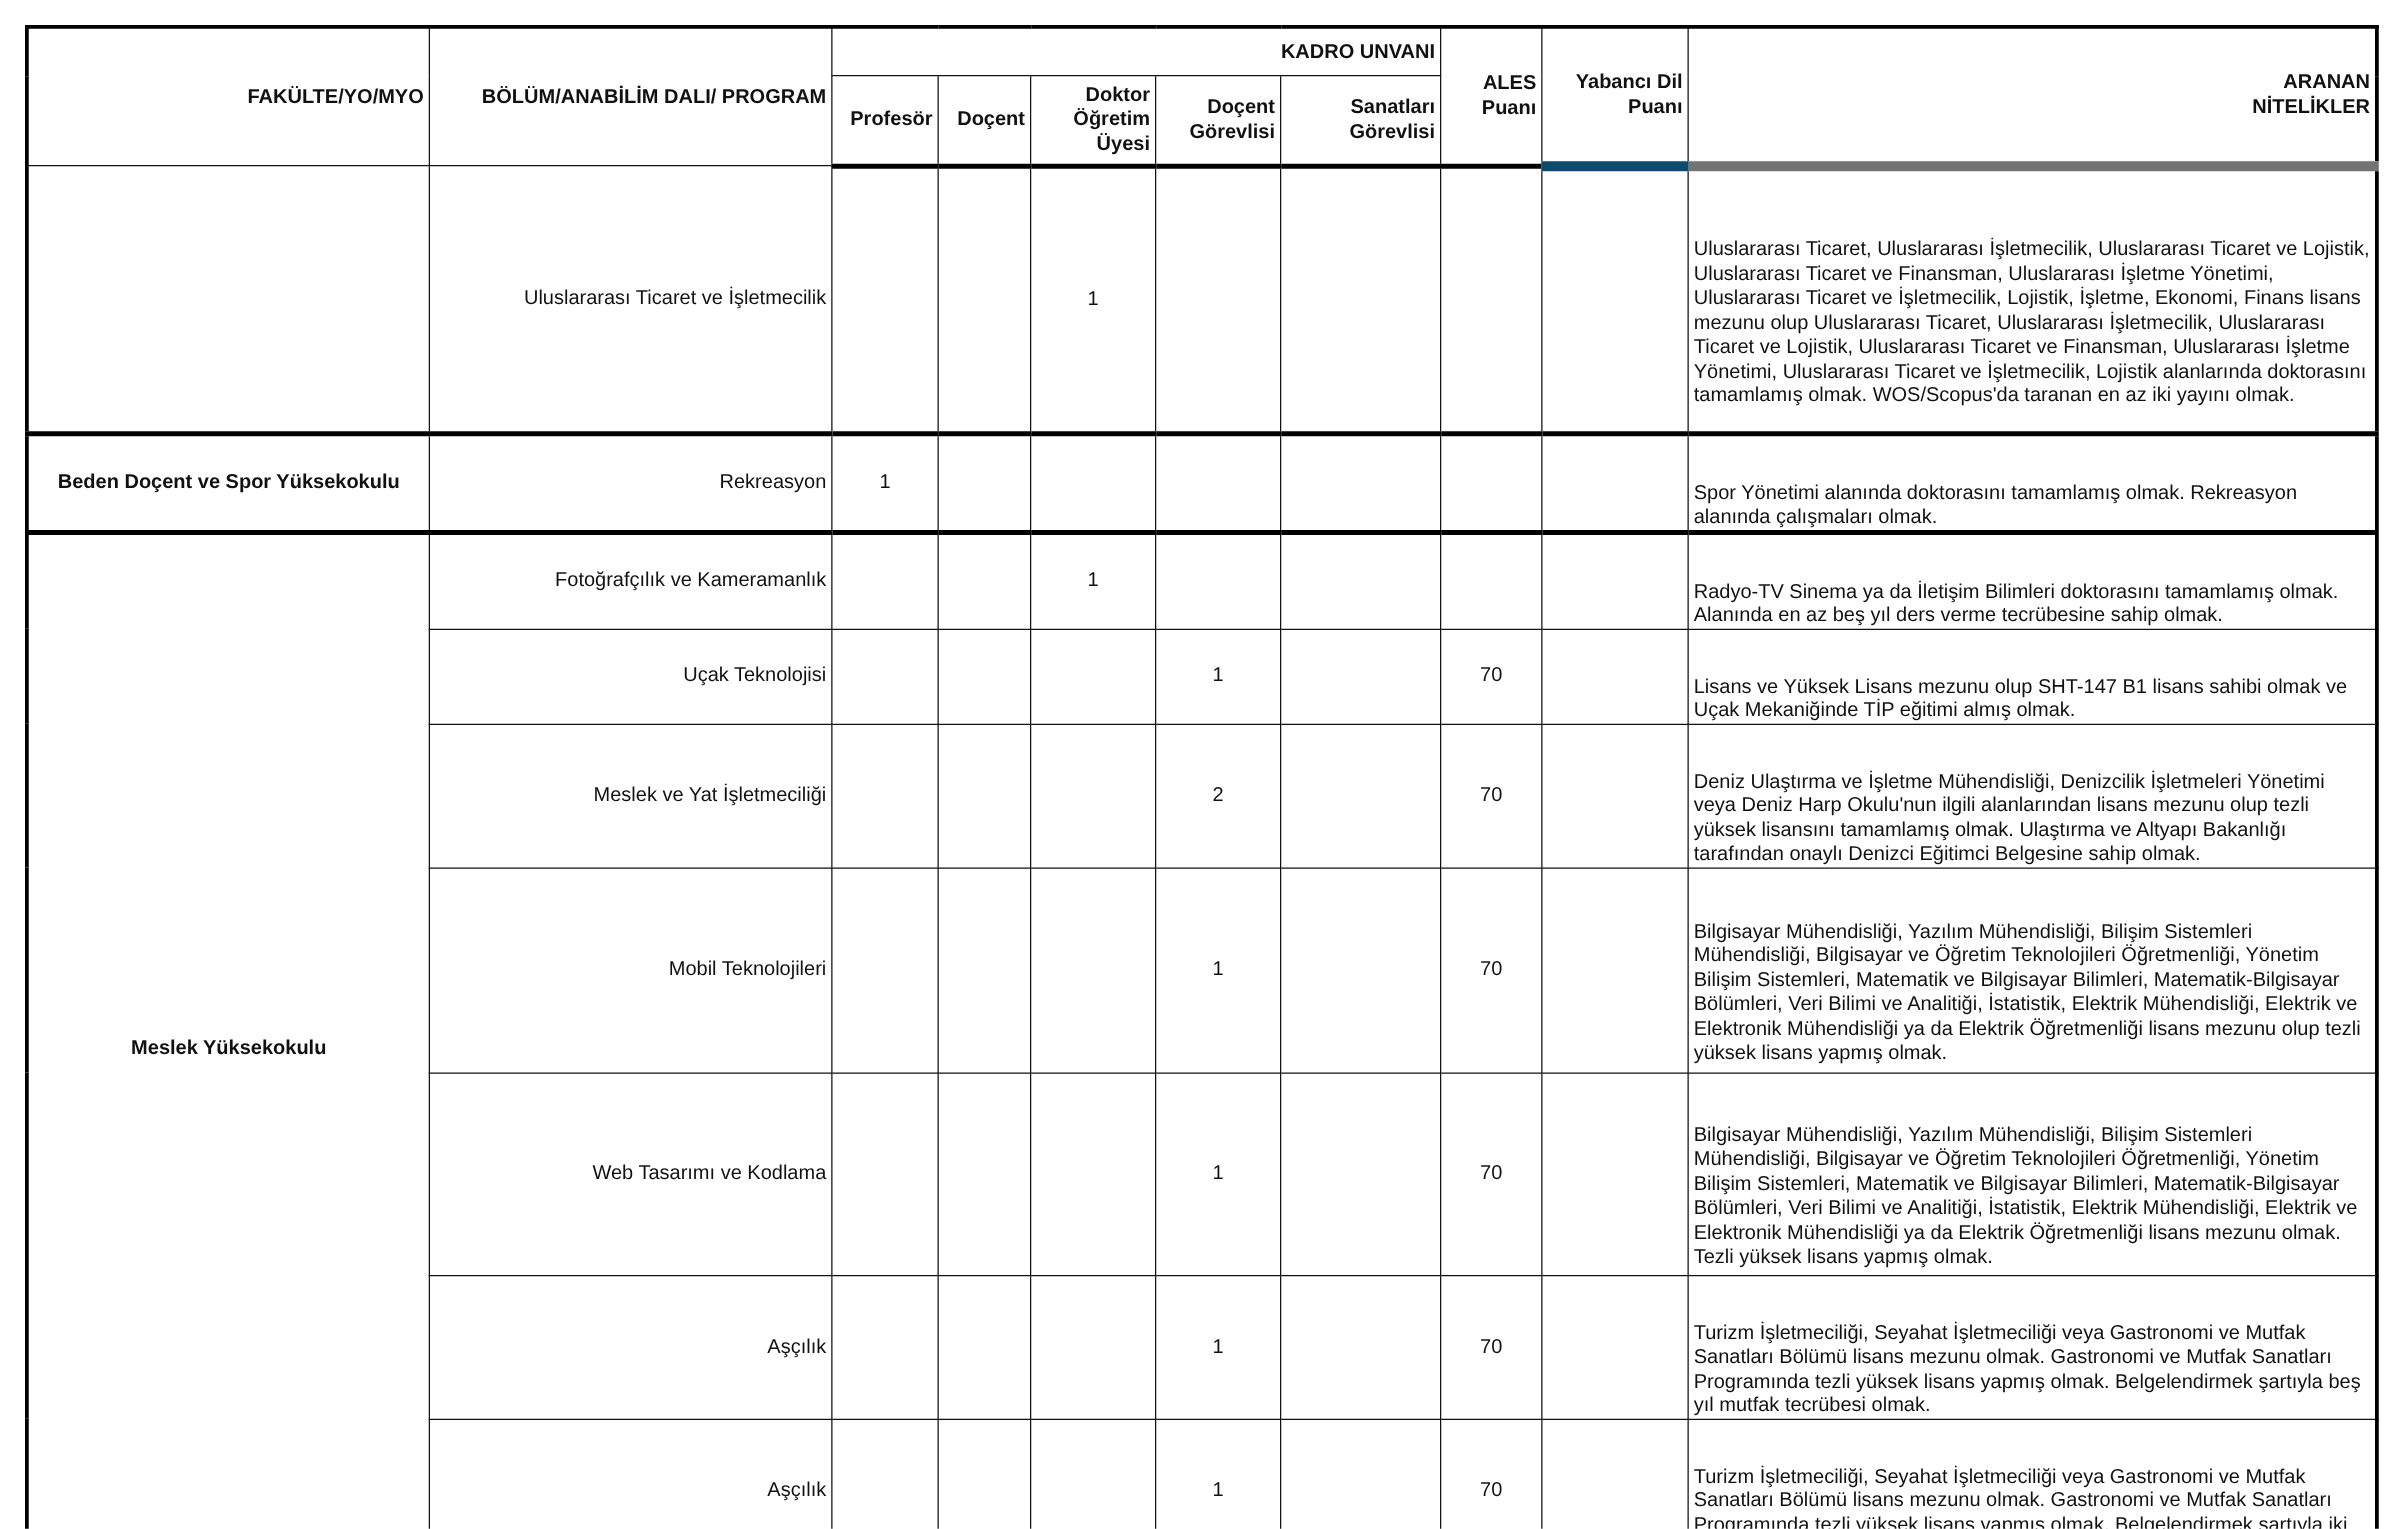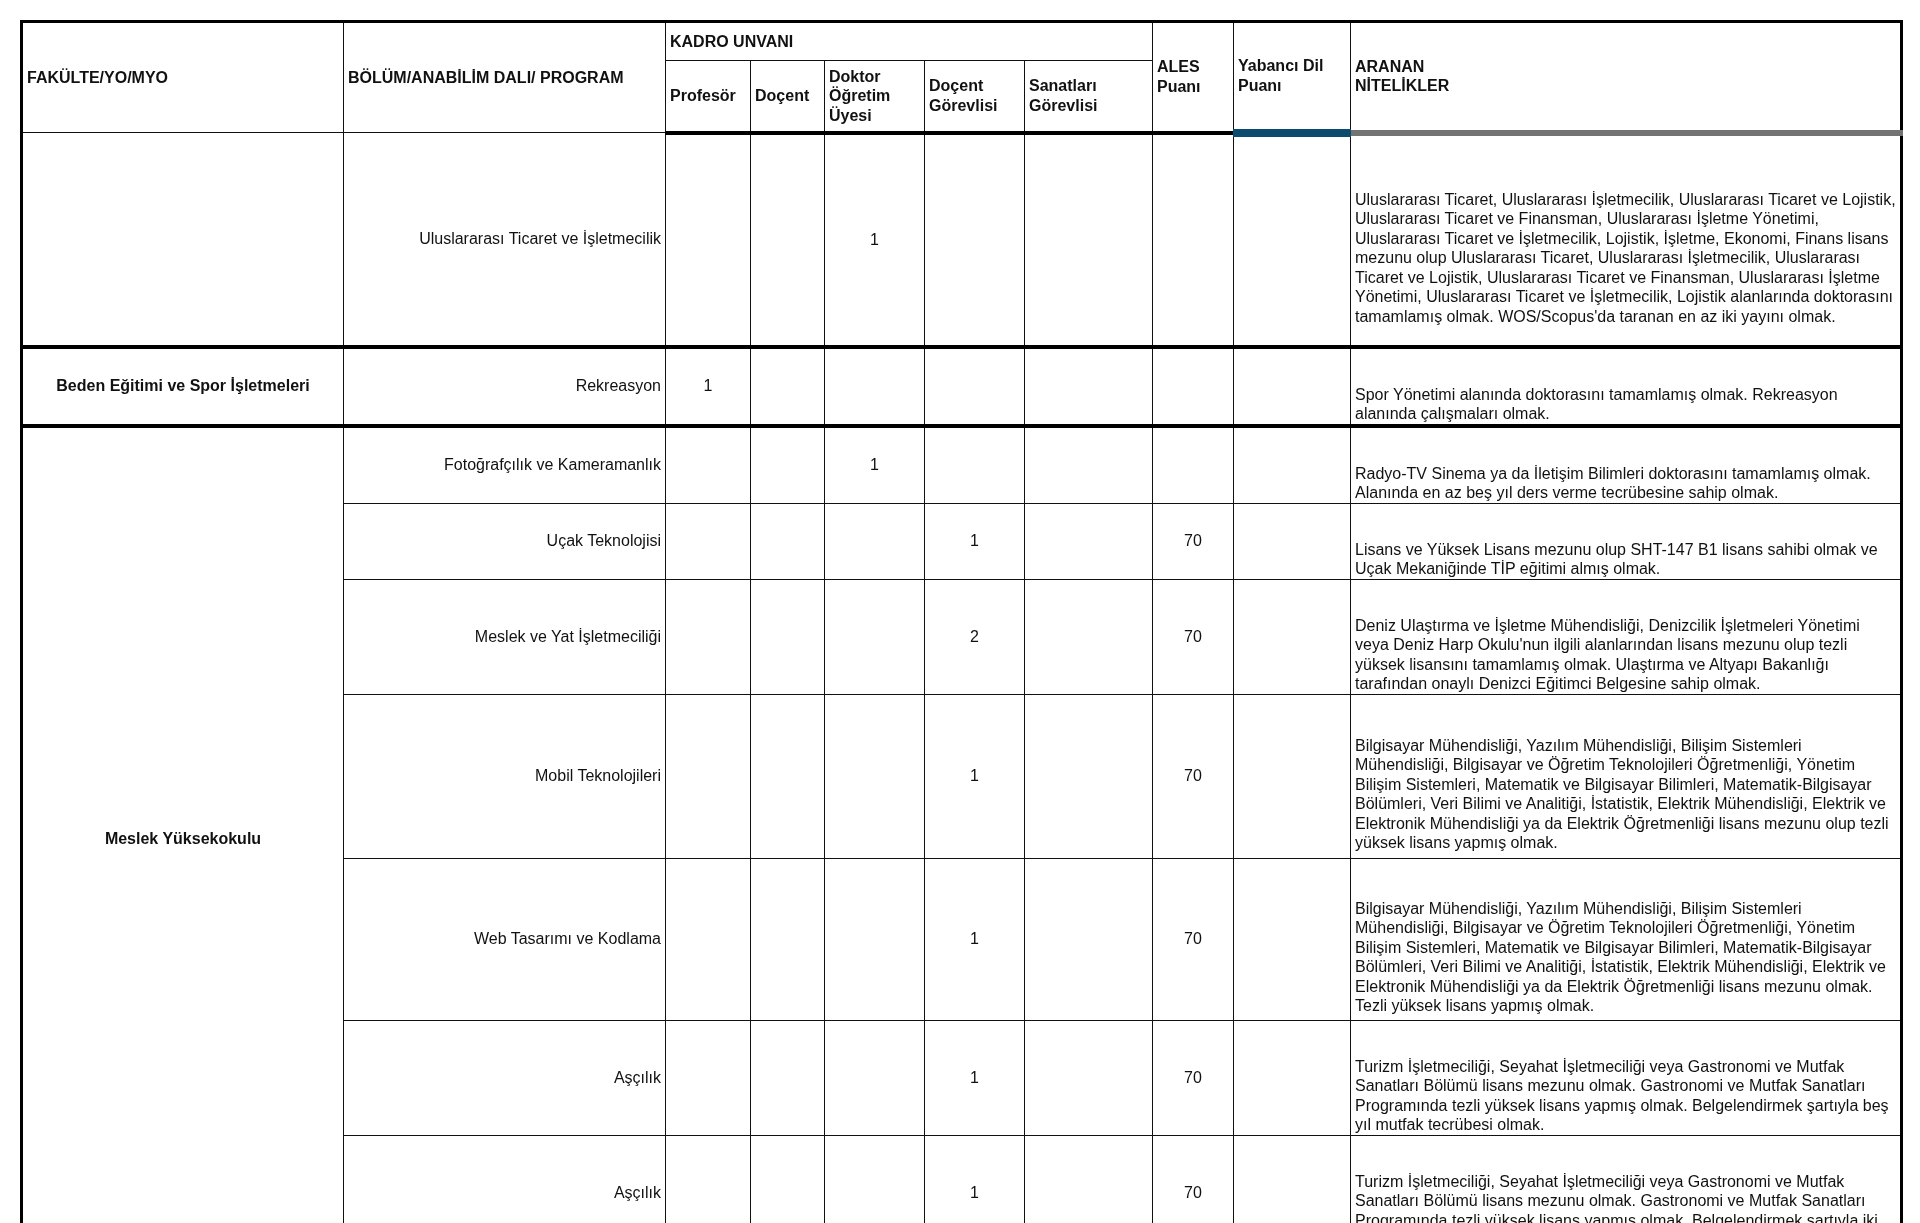--- a/index.html
+++ b/index.html
@@ -11,21 +11,21 @@
     width: 1880px;
     border: 3px solid #000;
   }
   table.kadro td, table.kadro th {
     border: 1.5px solid #111;
     padding: 0 4px;
     font-size: 16px;
     line-height: 19.5px;
     overflow: hidden;
   }
-  th { font-weight: bold; text-align: left; vertical-align: middle; font-size: 16.5px; }
+  th { font-weight: bold; text-align: right; vertical-align: middle; font-size: 16.5px; }
   th.sub { line-height: 21px; }
   tr.head-bottom th { border-bottom: 4px solid #000; }
   tr.row-1 td { height: 208px; }
   tr.row-2 td { height: 44px; }
   tr.row-3 td { height: 58px; }
   tr.row-4 td { height: 57px; }
   tr.row-5 td { height: 114px; }
   tr.row-6 td { height: 163px; }
   tr.row-7 td { height: 161px; }
   tr.row-8 td { height: 91px; }
@@ -53,21 +53,21 @@
     <col style="width:117px">
       <col style="width:551px">
   </colgroup>
   <thead>
     <tr style="height:39px">
       <th rowspan="2">FAKÜLTE/YO/MYO</th>
       <th rowspan="2">BÖLÜM/ANABİLİM DALI/ PROGRAM</th>
       <th colspan="5">KADRO UNVANI</th>
       <th rowspan="2" class="sub" style="border-bottom:4px solid #000">ALES Puanı</th>
       <th rowspan="2" class="sub" style="border-bottom:8px solid #0c4a6e">Yabancı Dil Puanı</th>
-      <th rowspan="2" class="sub" style="border-bottom:6px solid #737373; white-space:pre-line">ARANAN
+      <th rowspan="2" class="sub" style="border-bottom:8px solid #737373; white-space:pre-line">ARANAN
 NİTELİKLER</th>
     </tr>
     <tr class="head-bottom" style="height:72px">
       <th class="sub">Profesör</th>
       <th class="sub">Doçent</th>
       <th class="sub">Doktor Öğretim Üyesi</th>
       <th class="sub">Doçent Görevlisi</th>
       <th class="sub">Sanatları Görevlisi</th>
     </tr>
   </thead>
@@ -80,21 +80,21 @@
       <td class="num">1</td>
       <td class="num"></td>
       <td class="num"></td>
       <td class="num"></td>
       <td class="num"></td>
       <td class="req">
           <div>Uluslararası Ticaret, Uluslararası İşletmecilik, Uluslararası Ticaret ve Lojistik,  Uluslararası Ticaret ve Finansman, Uluslararası İşletme Yönetimi, Uluslararası Ticaret ve İşletmecilik, Lojistik, İşletme, Ekonomi, Finans  lisans mezunu olup Uluslararası Ticaret, Uluslararası İşletmecilik, Uluslararası Ticaret ve Lojistik, Uluslararası Ticaret ve Finansman, Uluslararası İşletme Yönetimi, Uluslararası Ticaret ve İşletmecilik, Lojistik  alanlarında doktorasını tamamlamış olmak. WOS/Scopus'da taranan en az iki yayını olmak.</div>
         </td>
     </tr>
     <tr class="row-2 thick-top">
-      <td class="fac">Beden Eğitimi ve Spor İşletmeleri</td>
+      <td class="fac">Beden Doçent ve Spor Yüksekokulu</td>
       <td class="prog">Rekreasyon</td>
       <td class="num">1</td>
       <td class="num"></td>
       <td class="num"></td>
       <td class="num"></td>
       <td class="num"></td>
       <td class="num"></td>
       <td class="num"></td>
       <td class="req">
           <div>Spor Yönetimi alanında doktorasını tamamlamış olmak. Rekreasyon alanında çalışmaları olmak.</div>

